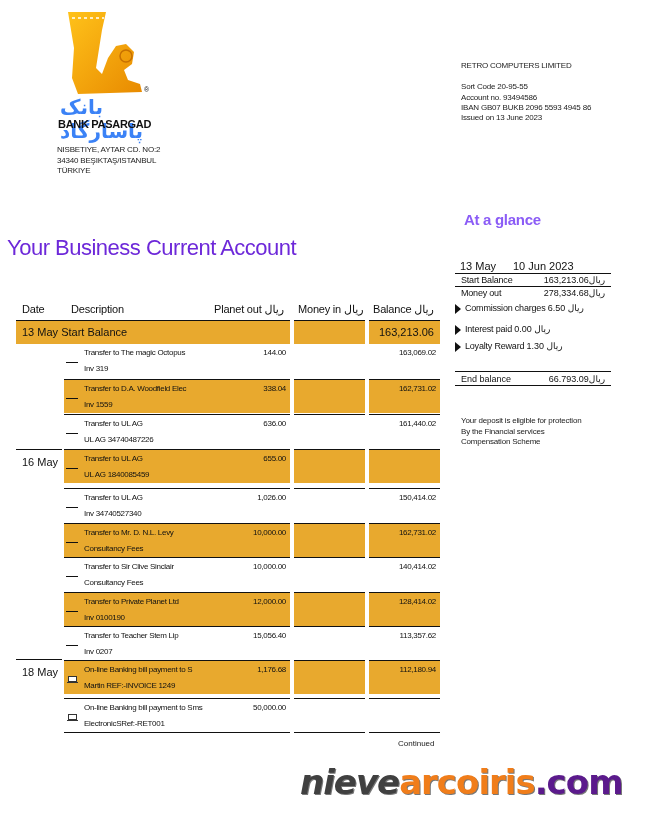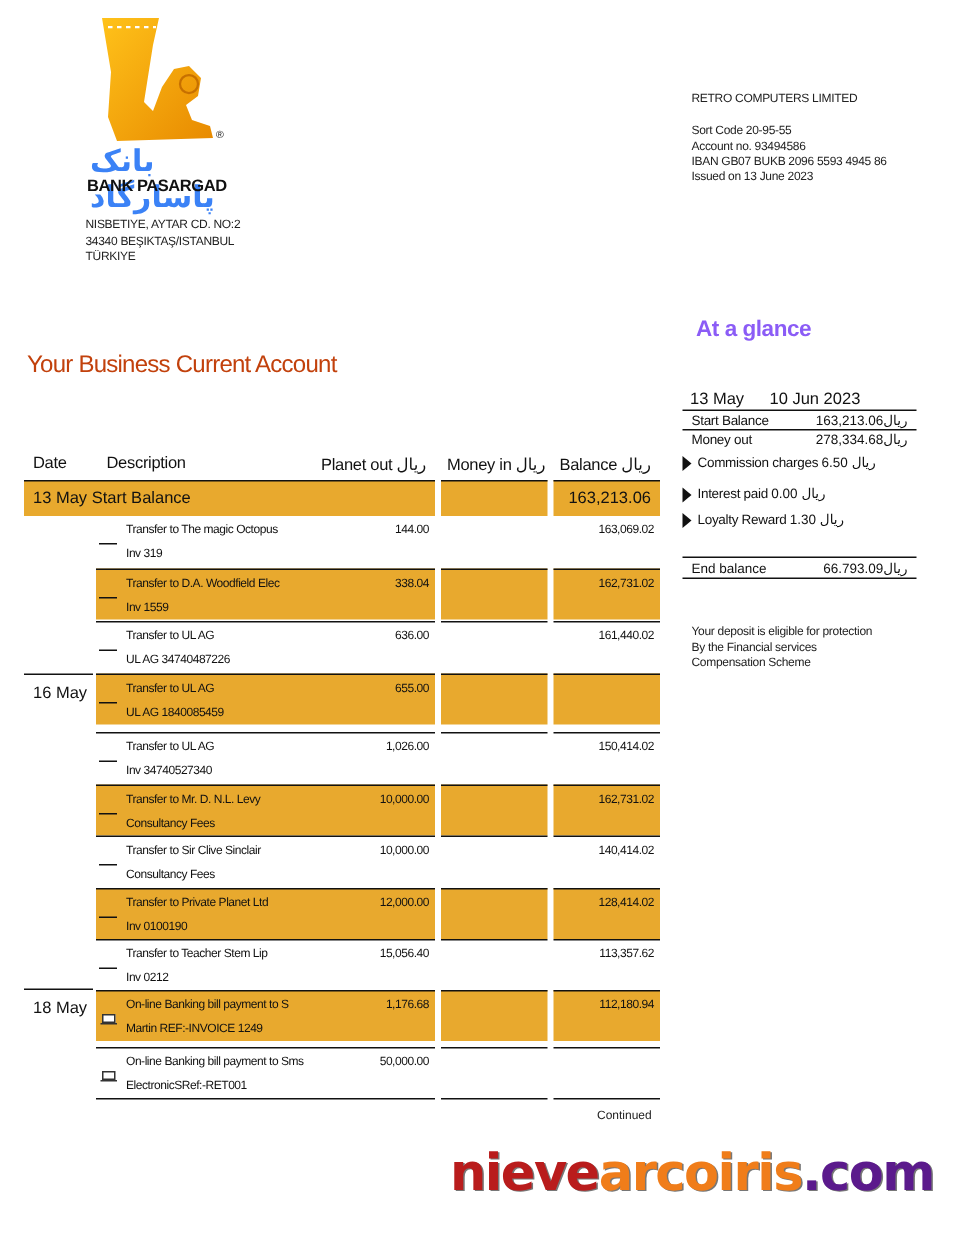--- a/index.html
+++ b/index.html
@@ -6,21 +6,21 @@
   html, body { width: 649px; height: 840px; background: #ffffff; overflow: hidden; }
   body { position: relative; font-family: "Liberation Sans", sans-serif; color: #111; }
 
   .logo { position: absolute; left: 58px; top: 8px; width: 100px; height: 125px; }
   .address { position: absolute; left: 57px; top: 145px; font-size: 8px; line-height: 10.5px; color: #222; letter-spacing: -0.2px; }
 
   .acct-info { position: absolute; left: 461px; top: 61px; font-size: 8px; line-height: 10.3px; color: #222; letter-spacing: -0.2px; }
   .acct-info .company { margin-bottom: 11px; }
 
   .glance-title { position: absolute; left: 464px; top: 211px; font-size: 15px; color: #8b5cf6; letter-spacing: -0.3px; font-weight: bold; }
-  .page-title { position: absolute; left: 18px; top: 235px; font-size: 16px; color: #c2410c; letter-spacing: -0.5px; }
+  .page-title { position: absolute; left: 7px; top: 235px; font-size: 22px; color: #6d28d9; letter-spacing: -0.5px; }
 
   
   .glance { position: absolute; left: 455px; top: 260px; width: 156px; font-size: 9px; color: #111; }
   .glance .period { font-size: 11px; display: flex; padding-left: 5px; height: 14px; border-bottom: 1px solid #111; }
   .glance .period span:first-child { width: 53px; }
   .glance .row { display: flex; justify-content: space-between; padding: 0 6px; height: 13px; line-height: 13px; letter-spacing: -0.2px; gap: 16px; }
   .glance .row.bl { border-bottom: 1px solid #111; }
   .glance .sub { display: flex; align-items: center; height: 17px; line-height: 17px; letter-spacing: -0.2px; }
   .glance .tri { width: 0; height: 0; border-top: 5px solid transparent; border-bottom: 5px solid transparent; border-left: 6px solid #111; margin-right: 4px; }
   .glance .gap { height: 4px; }
@@ -38,21 +38,21 @@
   .txn .d2 { position: absolute; left: 20px; top: 20px; }
   .txn .amt { position: absolute; right: 4px; top: 4px; }
   .txn .dash { position: absolute; left: 2px; top: 18px; width: 12px; border-top: 1px solid #111; }
   .txn .pc { position: absolute; left: 4px; top: 15px; width: 9px; height: 6px; border: 1px solid #333; background: #fff; }
   .txn .pc::after { content: ""; position: absolute; left: -2px; top: 5px; width: 11px; border-top: 1px solid #333; }
   .rule { position: absolute; border-top: 1px solid #111; }
   .date-lbl { position: absolute; left: 22px; font-size: 11px; }
   .continued { position: absolute; left: 398px; top: 739px; font-size: 8px; color: #222; }
 
   .watermark { position: absolute; left: 300px; top: 762px; font-family: "DejaVu Sans", sans-serif; font-weight: bold; font-size: 34px; letter-spacing: -1px; text-shadow: 1px 1px 0 #777; }
-  .wm1 { color: #b91c1c; } .wm2 { color: #F07D1A; } .wm3 { color: #5B1A8C; }
+  .wm1 { color: #404040; font-style: italic; } .wm2 { color: #F07D1A; } .wm3 { color: #5B1A8C; }
 </style>
 </head>
 <body>
 
 <div class="logo">
   <svg width="100" height="125" viewBox="0 0 100 125">
     <defs>
       <linearGradient id="g" x1="0" x2="1" y1="0" y2="1">
         <stop offset="0" stop-color="#FFC21A"></stop>
           <stop offset="1" stop-color="#E88A00"></stop>
@@ -213,21 +213,21 @@
       <span class="d2">Inv 0100190</span>
       <span class="amt">12,000.00</span>
     </div>
     <div class="txn orange" style="left: 294px; top: 592px; width: 71px; height: 34px; border-top: 1px solid rgb(17, 17, 17);"></div>
     <div class="txn orange" style="left: 369px; top: 592px; width: 71px; height: 34px; border-top: 1px solid rgb(17, 17, 17);">
       <span class="amt">128,414.02</span>
     </div>
     <div class="txn" style="left: 64px; top: 626px; width: 226px; height: 34px; border-top: 1px solid rgb(17, 17, 17);">
       <span class="dash"></span>
       <span class="d1">Transfer to Teacher Stem Lip</span>
-      <span class="d2">Inv 0212</span>
+      <span class="d2">Inv 0207</span>
       <span class="amt">15,056.40</span>
     </div>
     <div class="txn" style="left: 294px; top: 626px; width: 71px; height: 34px; border-top: 1px solid rgb(17, 17, 17);"></div>
     <div class="txn" style="left: 369px; top: 626px; width: 71px; height: 34px; border-top: 1px solid rgb(17, 17, 17);">
       <span class="amt">113,357.62</span>
     </div>
     <div class="txn orange" style="left: 64px; top: 660px; width: 226px; height: 34px; border-top: 1px solid rgb(17, 17, 17);">
       <span class="pc"></span>
       <span class="d1">On-line Banking bill payment to S</span>
       <span class="d2">Martin REF:-INVOICE 1249</span>

